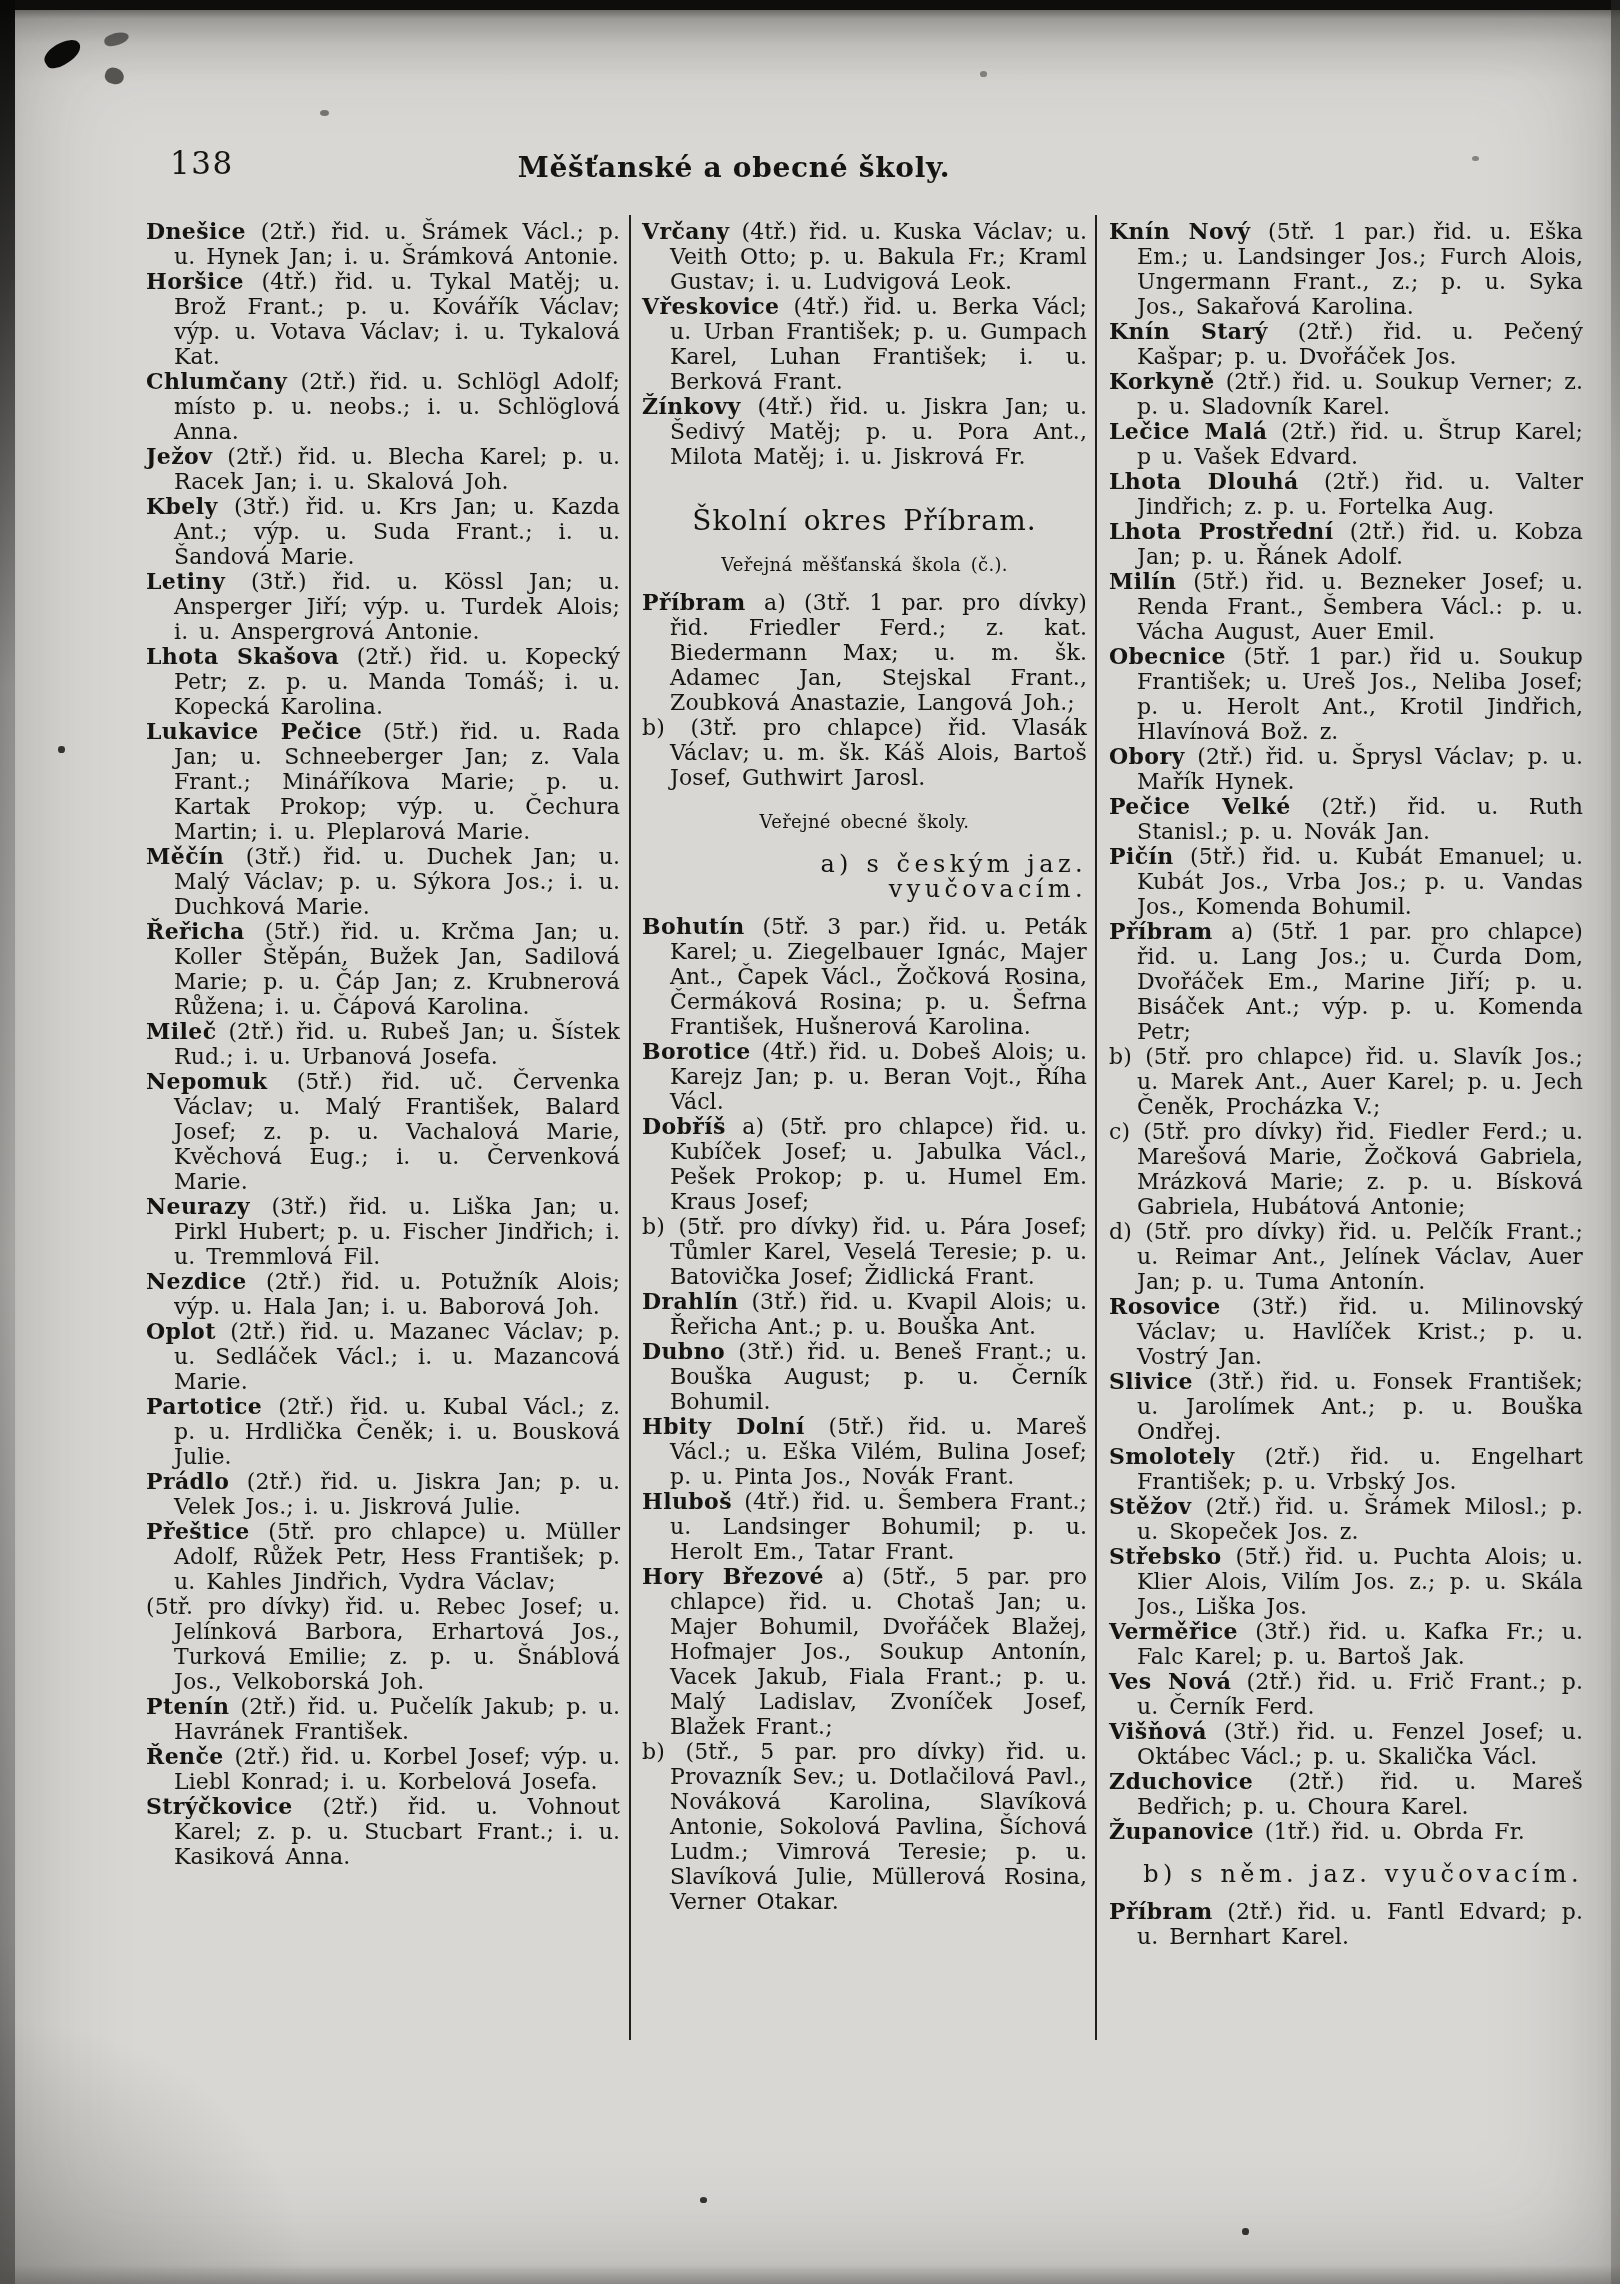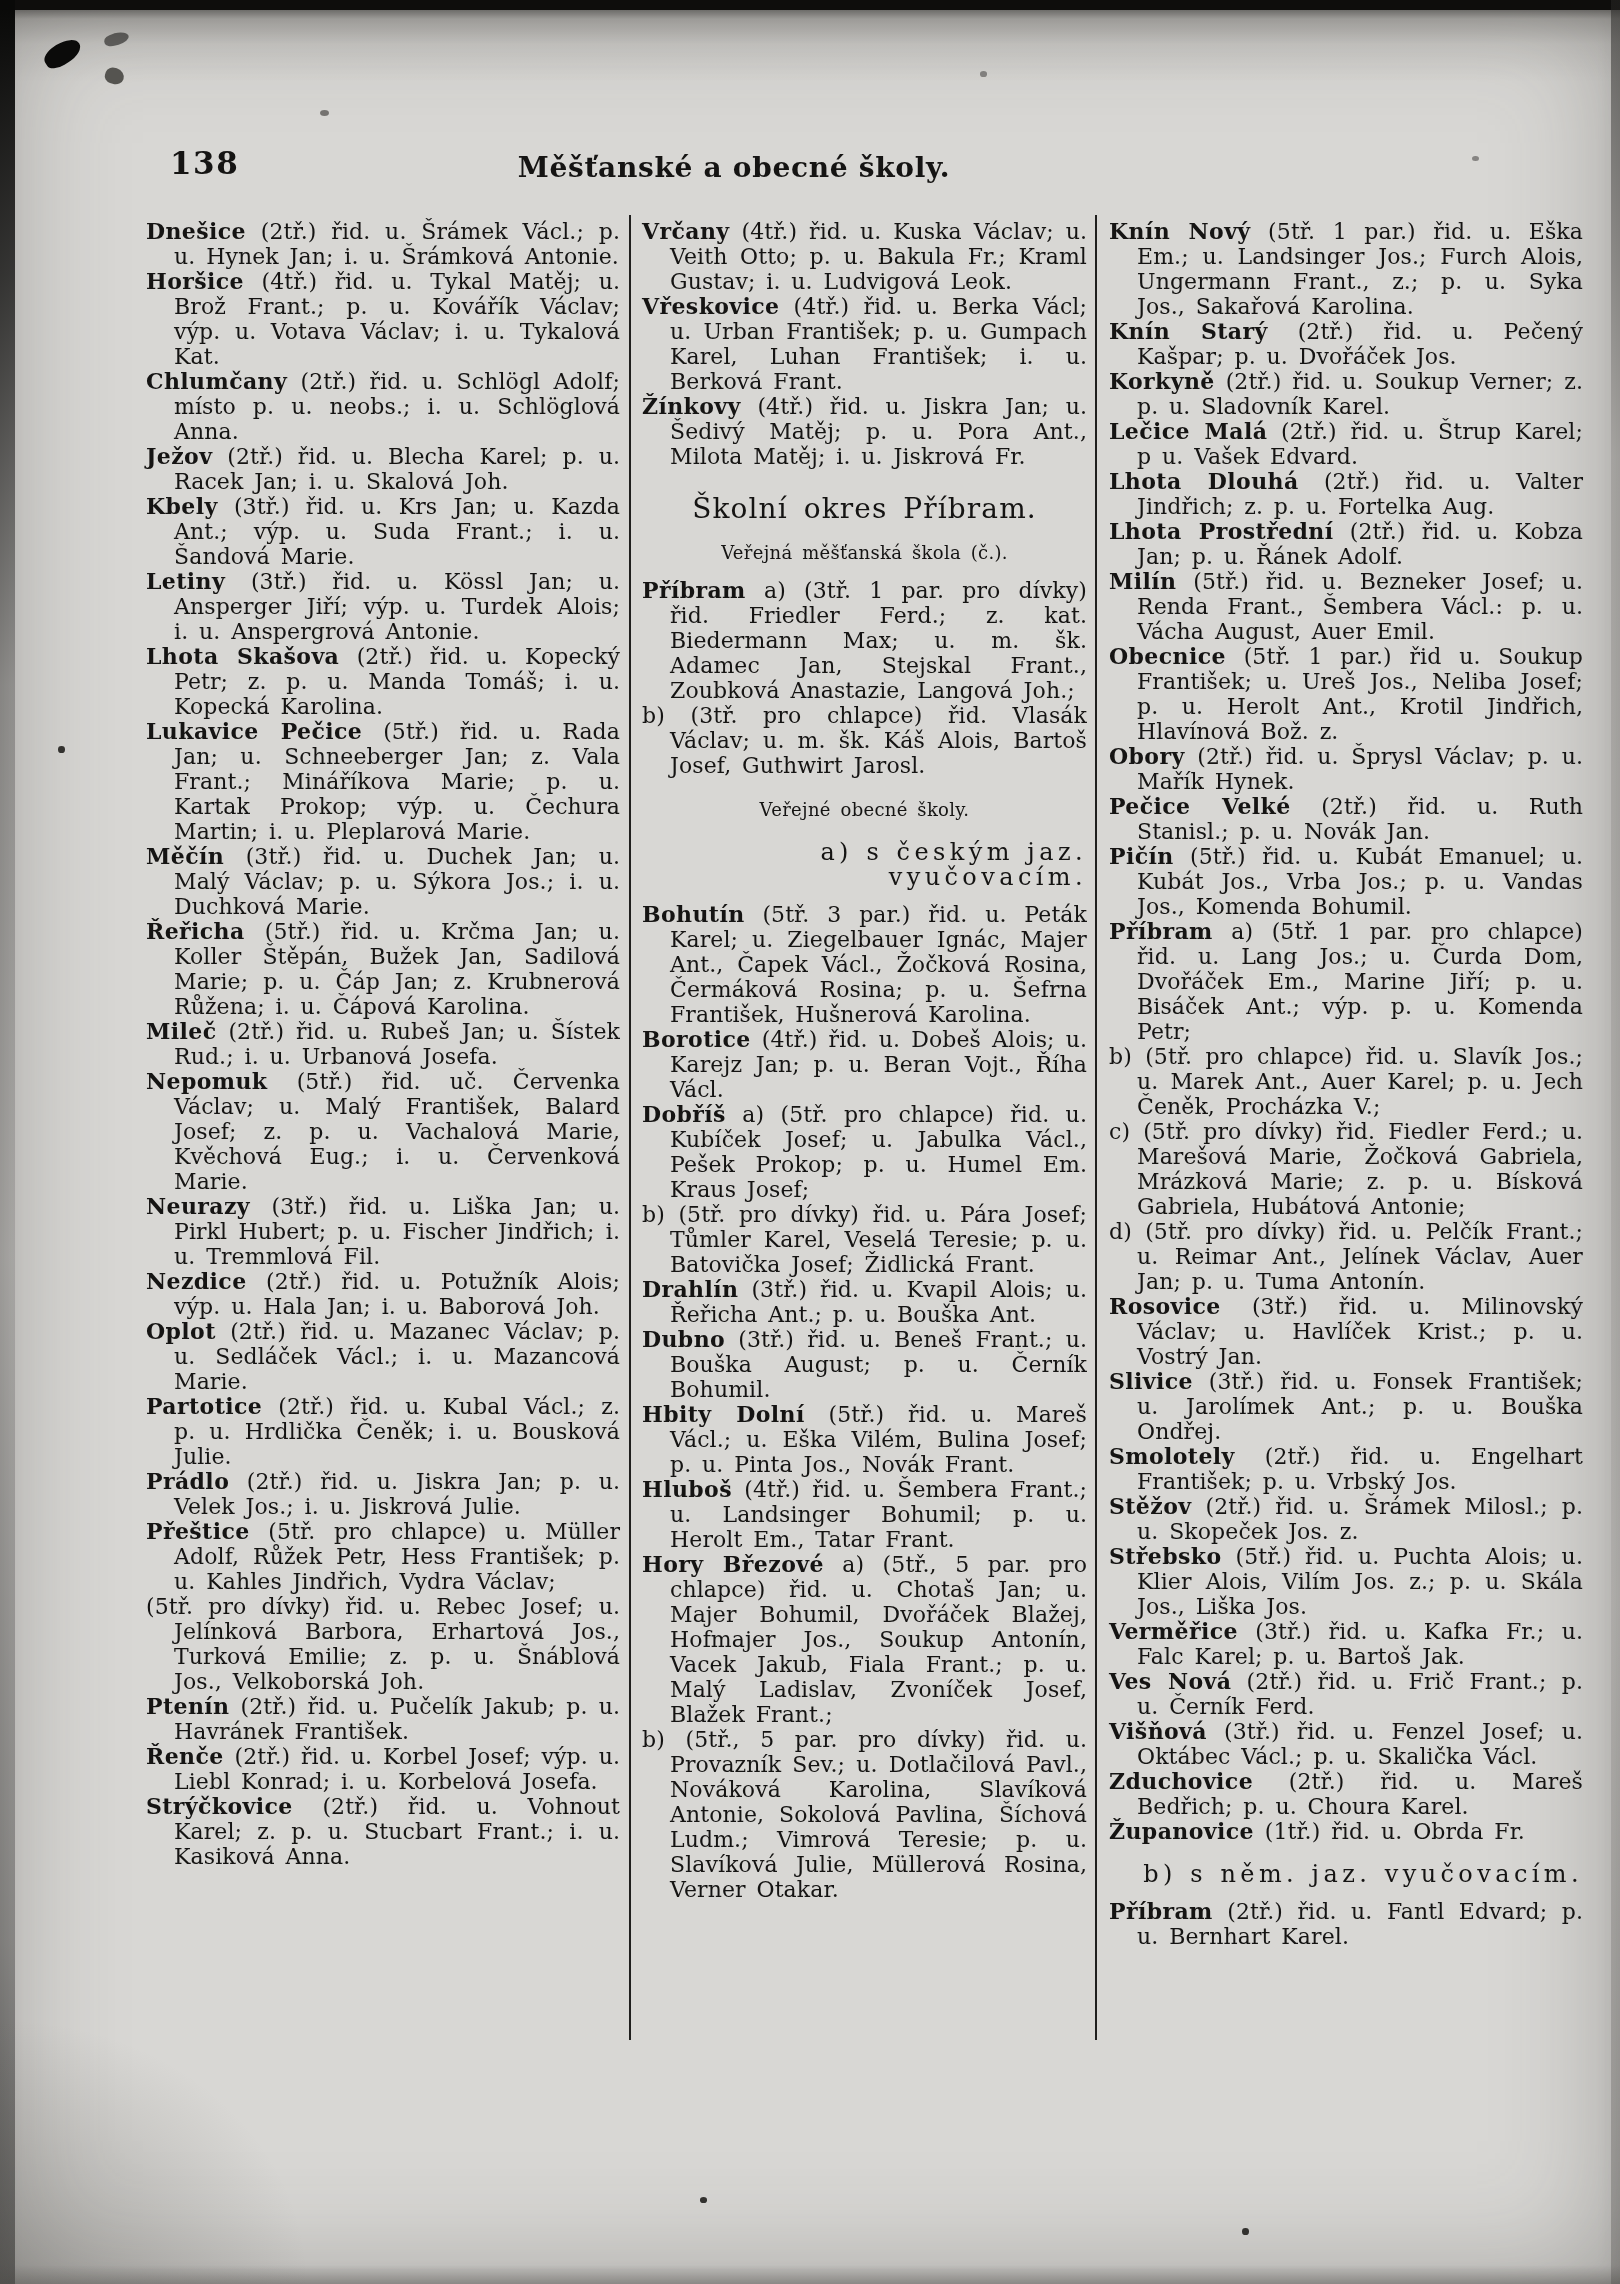--- a/index.html
+++ b/index.html
@@ -22,37 +22,37 @@
   .bottomedge{position:absolute;left:0;right:0;bottom:0;height:19px;
     background:linear-gradient(0deg, rgba(70,68,64,.35), rgba(0,0,0,0));}
   .bl-haze{position:absolute;left:0;bottom:0;width:311px;height:267px;pointer-events:none;
     background:radial-gradient(ellipse at 0% 100%, rgba(95,93,89,.40), rgba(0,0,0,0) 70%);}
   .blob{position:absolute;border-radius:50% 60% 55% 45%;}
   .b1{left:43px;top:43px;width:39px;height:21px;background:#0b0b0a;transform:rotate(-32deg);}
   .b2{left:105px;top:68px;width:19px;height:16.3px;background:#555450;transform:rotate(18deg);}
   .b3{left:104px;top:33px;width:25px;height:12px;background:rgba(40,39,37,.65);transform:rotate(-15deg);}
   .speck{position:absolute;background:#33322f;border-radius:50%;}
   
-  .page-number{position:absolute;left:170px;top:145px;font-size:31px;font-weight:700;letter-spacing:1.5px;}
+  .page-number{position:absolute;left:170px;top:145px;font-size:31px;font-weight:400;letter-spacing:1.5px;}
   .page-title{position:absolute;left:734px;top:151px;transform:translateX(-50%);
     font-size:28px;font-weight:700;letter-spacing:0.7px;white-space:nowrap;}
   
   .divider{position:absolute;top:215px;width:2.2px;height:1825px;background:#201f1e;}
   .d1{left:629px;} .d2{left:1095px;}
   
   .col{position:absolute;top:219px;text-align:justify;font-size:22px;line-height:25px;
     word-spacing:3.7px;letter-spacing:0.1px;}
   #col1{left:146px;width:474px;}
   #col2{left:642px;width:445px;}
   #col3{left:1109px;width:474px;}
   .col p{margin:0;}
   p.entry{padding-left:28px;text-indent:-28px;}
   p.entry b{font-weight:700;letter-spacing:0.4px;}
   p.h-okres{text-align:center;text-indent:0;font-size:28px;font-weight:400;
-    letter-spacing:1.1px;margin:27px 0 18px;word-spacing:6px;}
+    letter-spacing:1.1px;margin:39px 0 18px;word-spacing:6px;}
   p.h-school{text-align:center;text-indent:0;font-size:18px;font-weight:400;
     margin:19px 0 13.3px;letter-spacing:0.3px;}
   p.h-lang{text-align:right;text-indent:0;font-size:24px;letter-spacing:4.4px;
     margin:18px 0 12px;word-spacing:1.5px;}
 </style>
 </head>
 <body>
 
 <div class="vignette"></div>
 <div class="topband"></div>

